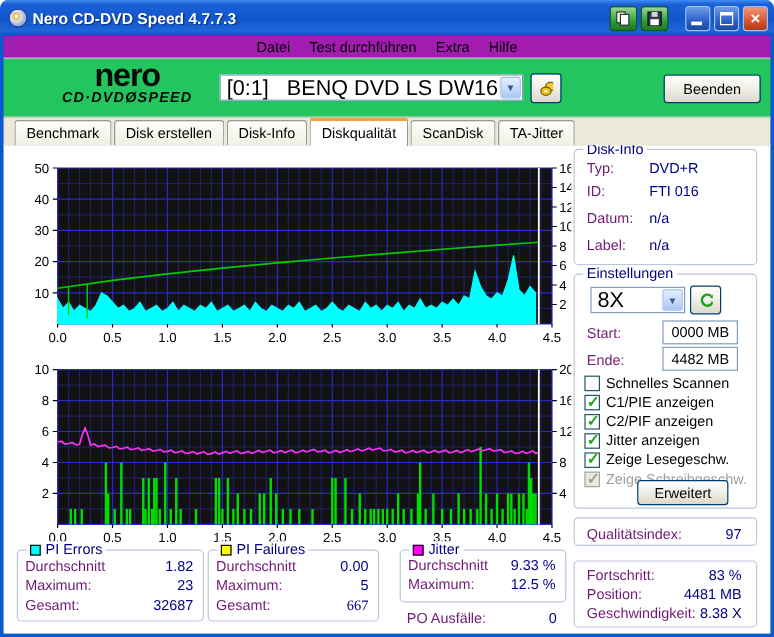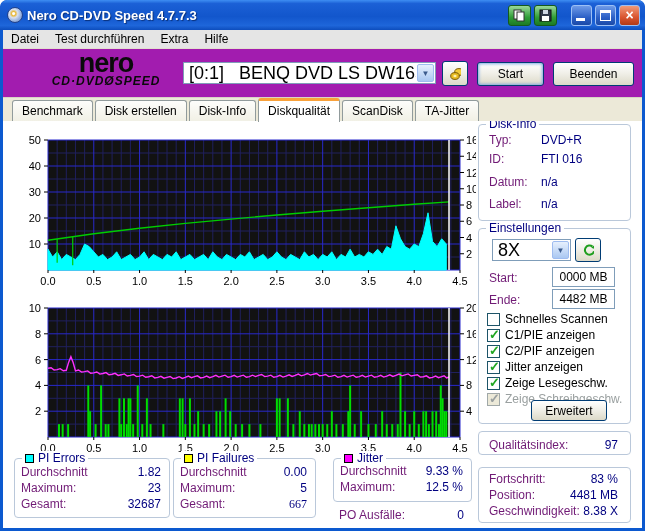--- a/index.html
+++ b/index.html
@@ -16,24 +16,24 @@
   .tb-buttons{display:flex;gap:3px;align-items:center;}
   .tbtn{width:23px;height:21px;border:1px solid #155a1c;border-radius:3px;padding:0;
     background:linear-gradient(180deg,#9ad89a,#2f9e36 60%,#1d7a24);display:flex;align-items:center;justify-content:center;cursor:default;}
   .wbtn{width:21px;height:21px;border:1px solid #9cc0f5;border-radius:3px;padding:0;color:#fff;position:relative;
     background:linear-gradient(180deg,#6f9be8,#2c60c6 60%,#1b4aa8);}
   .wbtn.close{background:linear-gradient(180deg,#f09a78,#d9542f 60%,#b23a16);font-size:14px;font-weight:bold;line-height:17px;}
   .wbtn .minbar{position:absolute;left:4px;bottom:4px;width:9px;height:3px;background:#fff;}
   .wbtn .maxbox{position:absolute;left:4px;top:4px;width:11px;height:11px;border:1px solid #fff;border-top:3px solid #fff;}
   .gap8{width:8px;}
   
-  .menubar{position:absolute;left:3px;top:30px;width:639px;height:19px;background:#e5e5e5;display:flex;align-items:center;border-bottom:1px solid #e2dfd0;}
+  .menubar{position:absolute;left:3px;top:30px;width:639px;height:19px;background:#a21caf;display:flex;align-items:center;border-bottom:1px solid #e2dfd0;justify-content:center;}
   .menu-item{font-size:12px;padding:2px 8px;color:#000;}
   
-  .header{position:absolute;left:3px;top:49px;width:639px;height:49px;background:#a21caf;border-bottom:1px solid #d8d4c4;}
+  .header{position:absolute;left:3px;top:49px;width:639px;height:49px;background:#22c55e;border-bottom:1px solid #d8d4c4;}
   .logo{position:absolute;left:22px;top:2px;width:162px;text-align:center;color:#0a0a0a;}
   .logo .l1{font-size:27px;font-weight:900;line-height:24px;letter-spacing:-1px;}
   .logo .l2{font-size:12px;font-weight:bold;font-style:italic;letter-spacing:1px;line-height:13px;}
   .combo{position:absolute;left:180px;top:13px;width:253px;height:22px;background:#fff;border:1px solid #7F9DB9;display:flex;align-items:center;}
   .combo .ctext{flex:1;font-size:18px;padding-left:5px;white-space:pre;overflow:hidden;}
   .combo-btn{width:17px;height:18px;margin:1px;border:1px solid #9ebcf0;border-radius:2px;
     background:linear-gradient(180deg,#e6f0fd,#aac8f2);display:flex;align-items:center;justify-content:center;font-size:8px;color:#3a5a8c;}
   .sq-btn{position:absolute;border:1px solid #003C74;border-radius:3px;
     background:linear-gradient(180deg,#ffffff,#f1f0e9 45%,#dcd9c8);display:flex;align-items:center;justify-content:center;}
   .xpbtn{position:absolute;border:1px solid #003C74;border-radius:3px;font-size:12px;color:#000;
@@ -114,21 +114,20 @@
       <span class="ctext">[0:1]   BENQ DVD LS DW1655 BCHB</span>
       <span class="combo-btn">▼</span>
     </div>
     <button class="sq-btn" style="left:439px;top:12px;width:26px;height:25px;">
       <svg width="16" height="16">
         <ellipse cx="10" cy="6" rx="4.3" ry="3.4" fill="#f2cc3a" stroke="#7a5a08"></ellipse>
         <ellipse cx="6" cy="10" rx="4.3" ry="3.4" fill="#e8bc20" stroke="#7a5a08"></ellipse>
         <ellipse cx="6" cy="10" rx="1.6" ry="1.2" fill="#fdf0b0"></ellipse>
       </svg>
     </button>
-    <button class="xpbtn default" style="left:474px;top:13px;width:67px;height:24px;">Start</button>
     <button class="xpbtn" style="left:550px;top:13px;width:81px;height:24px;">Beenden</button>
   </div>
 
   <div class="tabstrip">
     <span class="tab">Benchmark</span>
     <span class="tab">Disk erstellen</span>
     <span class="tab">Disk-Info</span>
     <span class="tab active">Diskqualität</span>
     <span class="tab">ScanDisk</span>
     <span class="tab">TA-Jitter</span>

